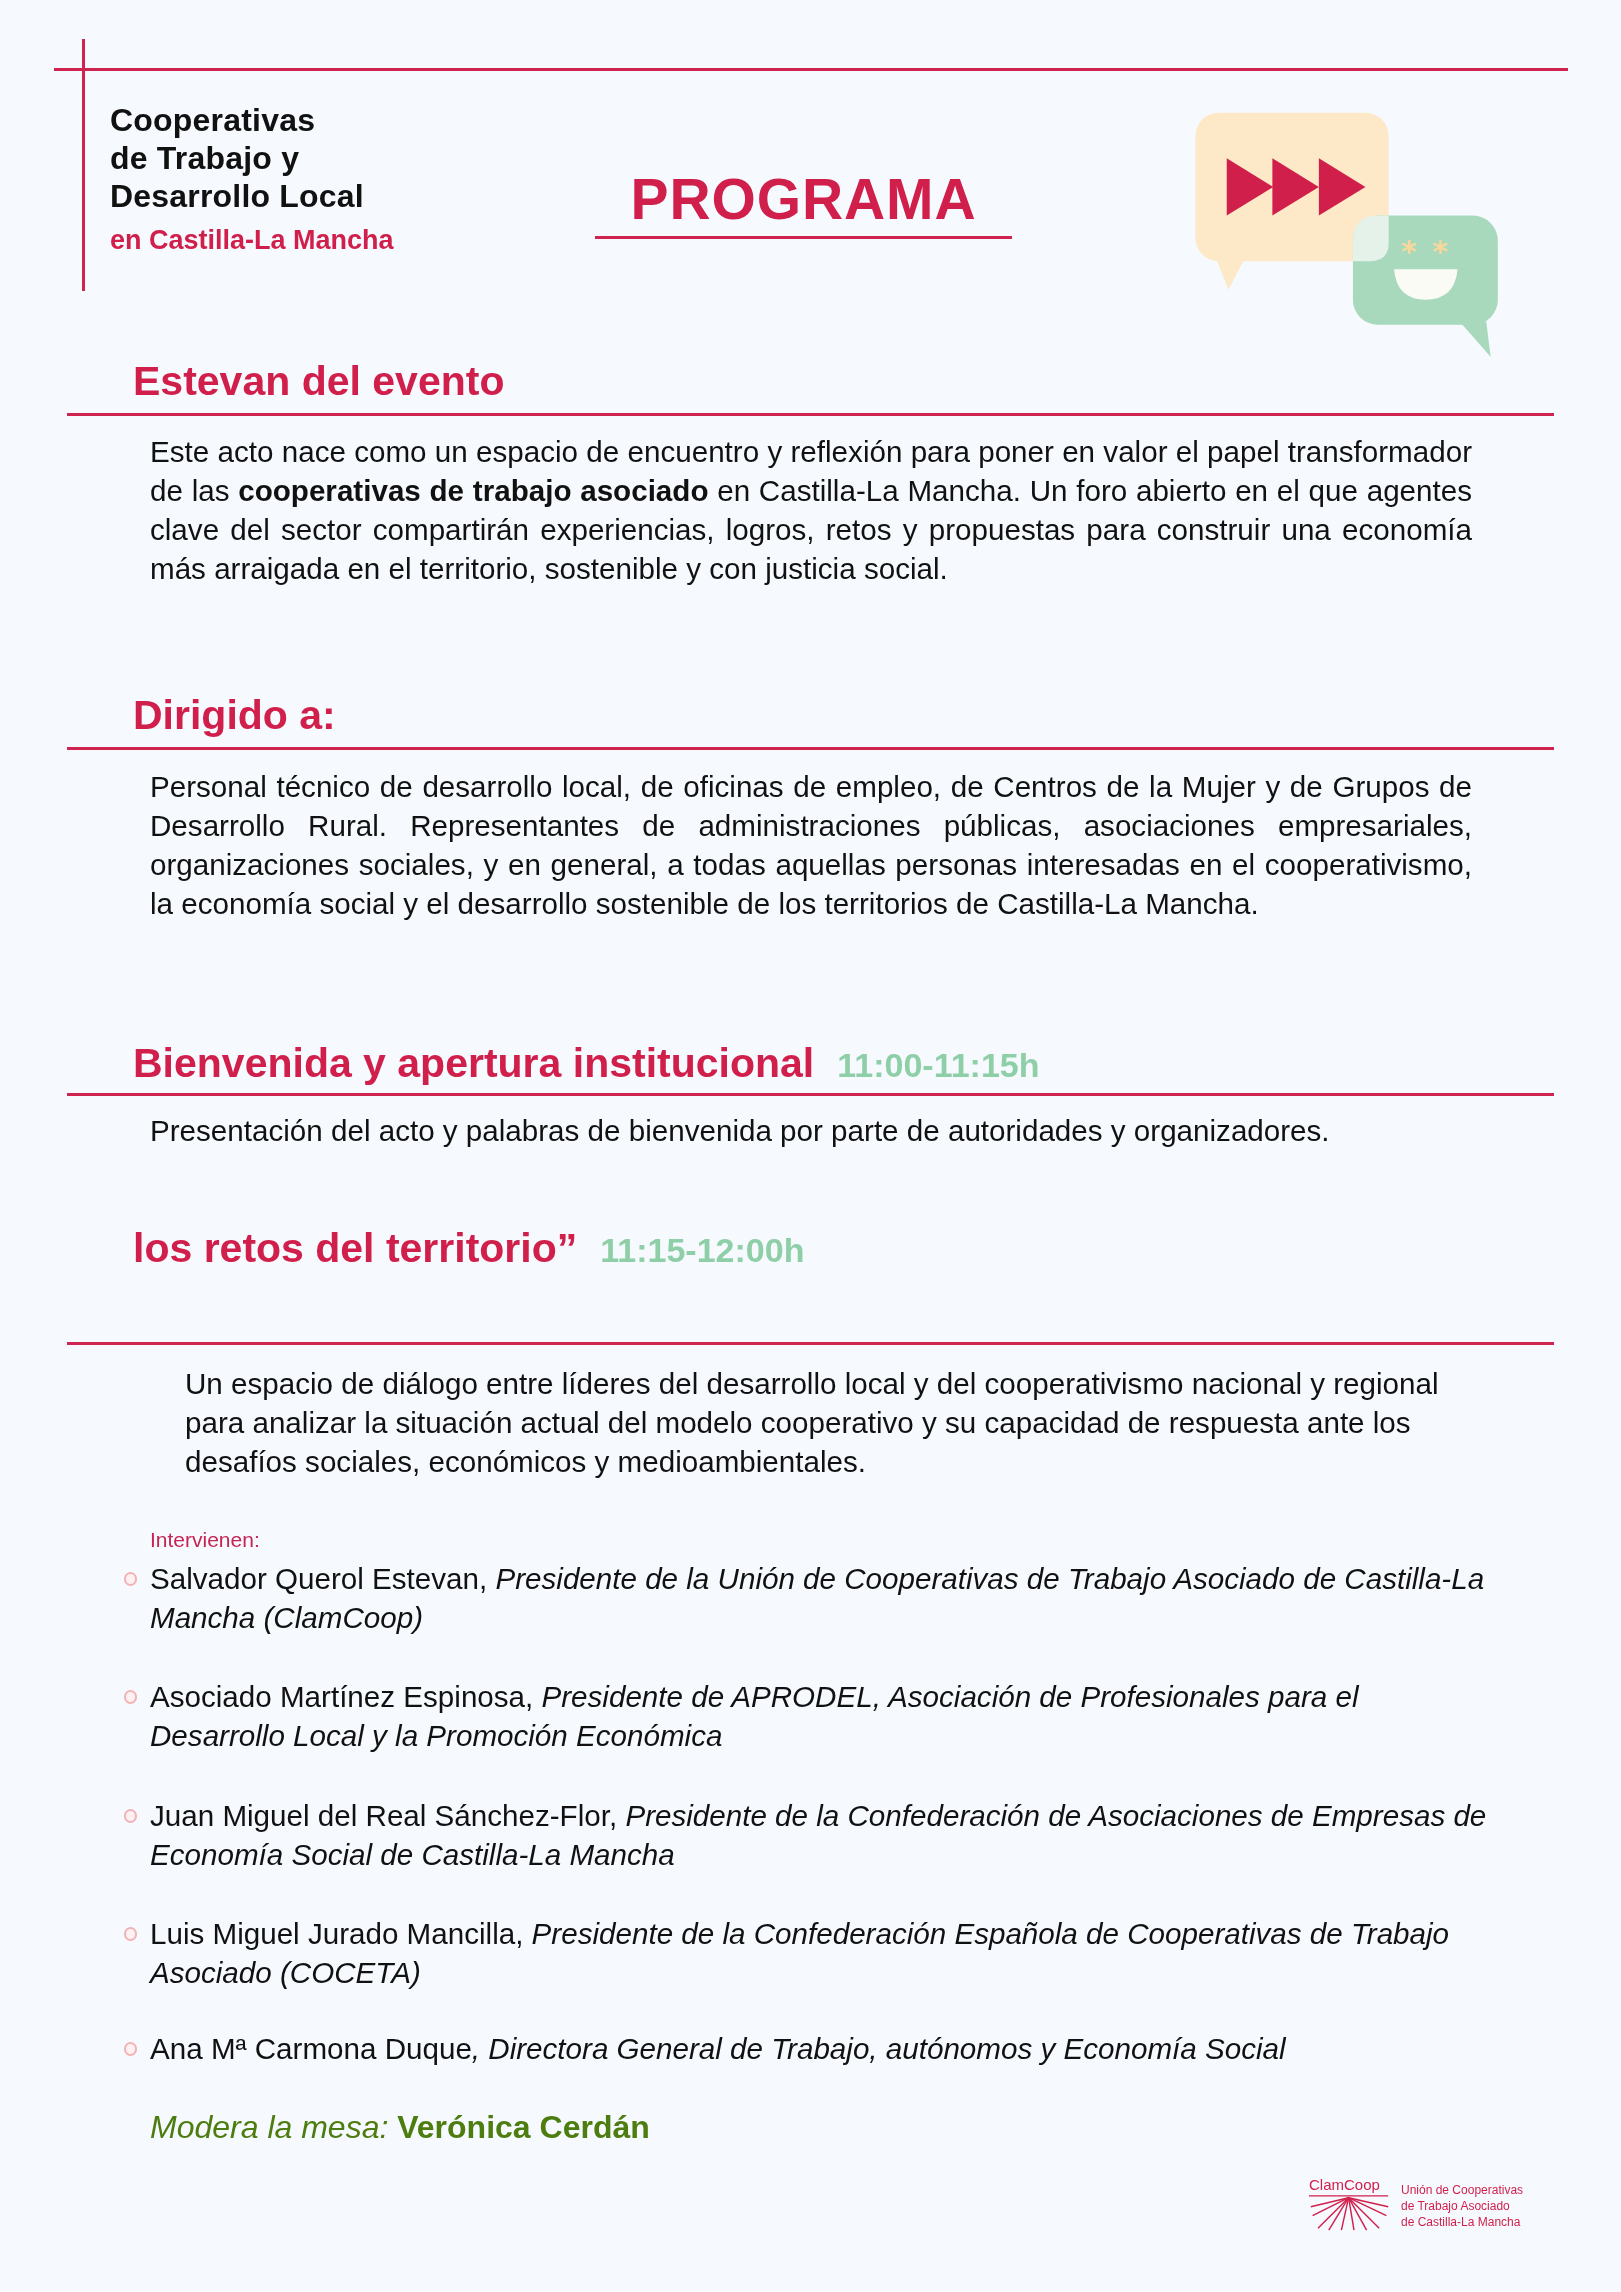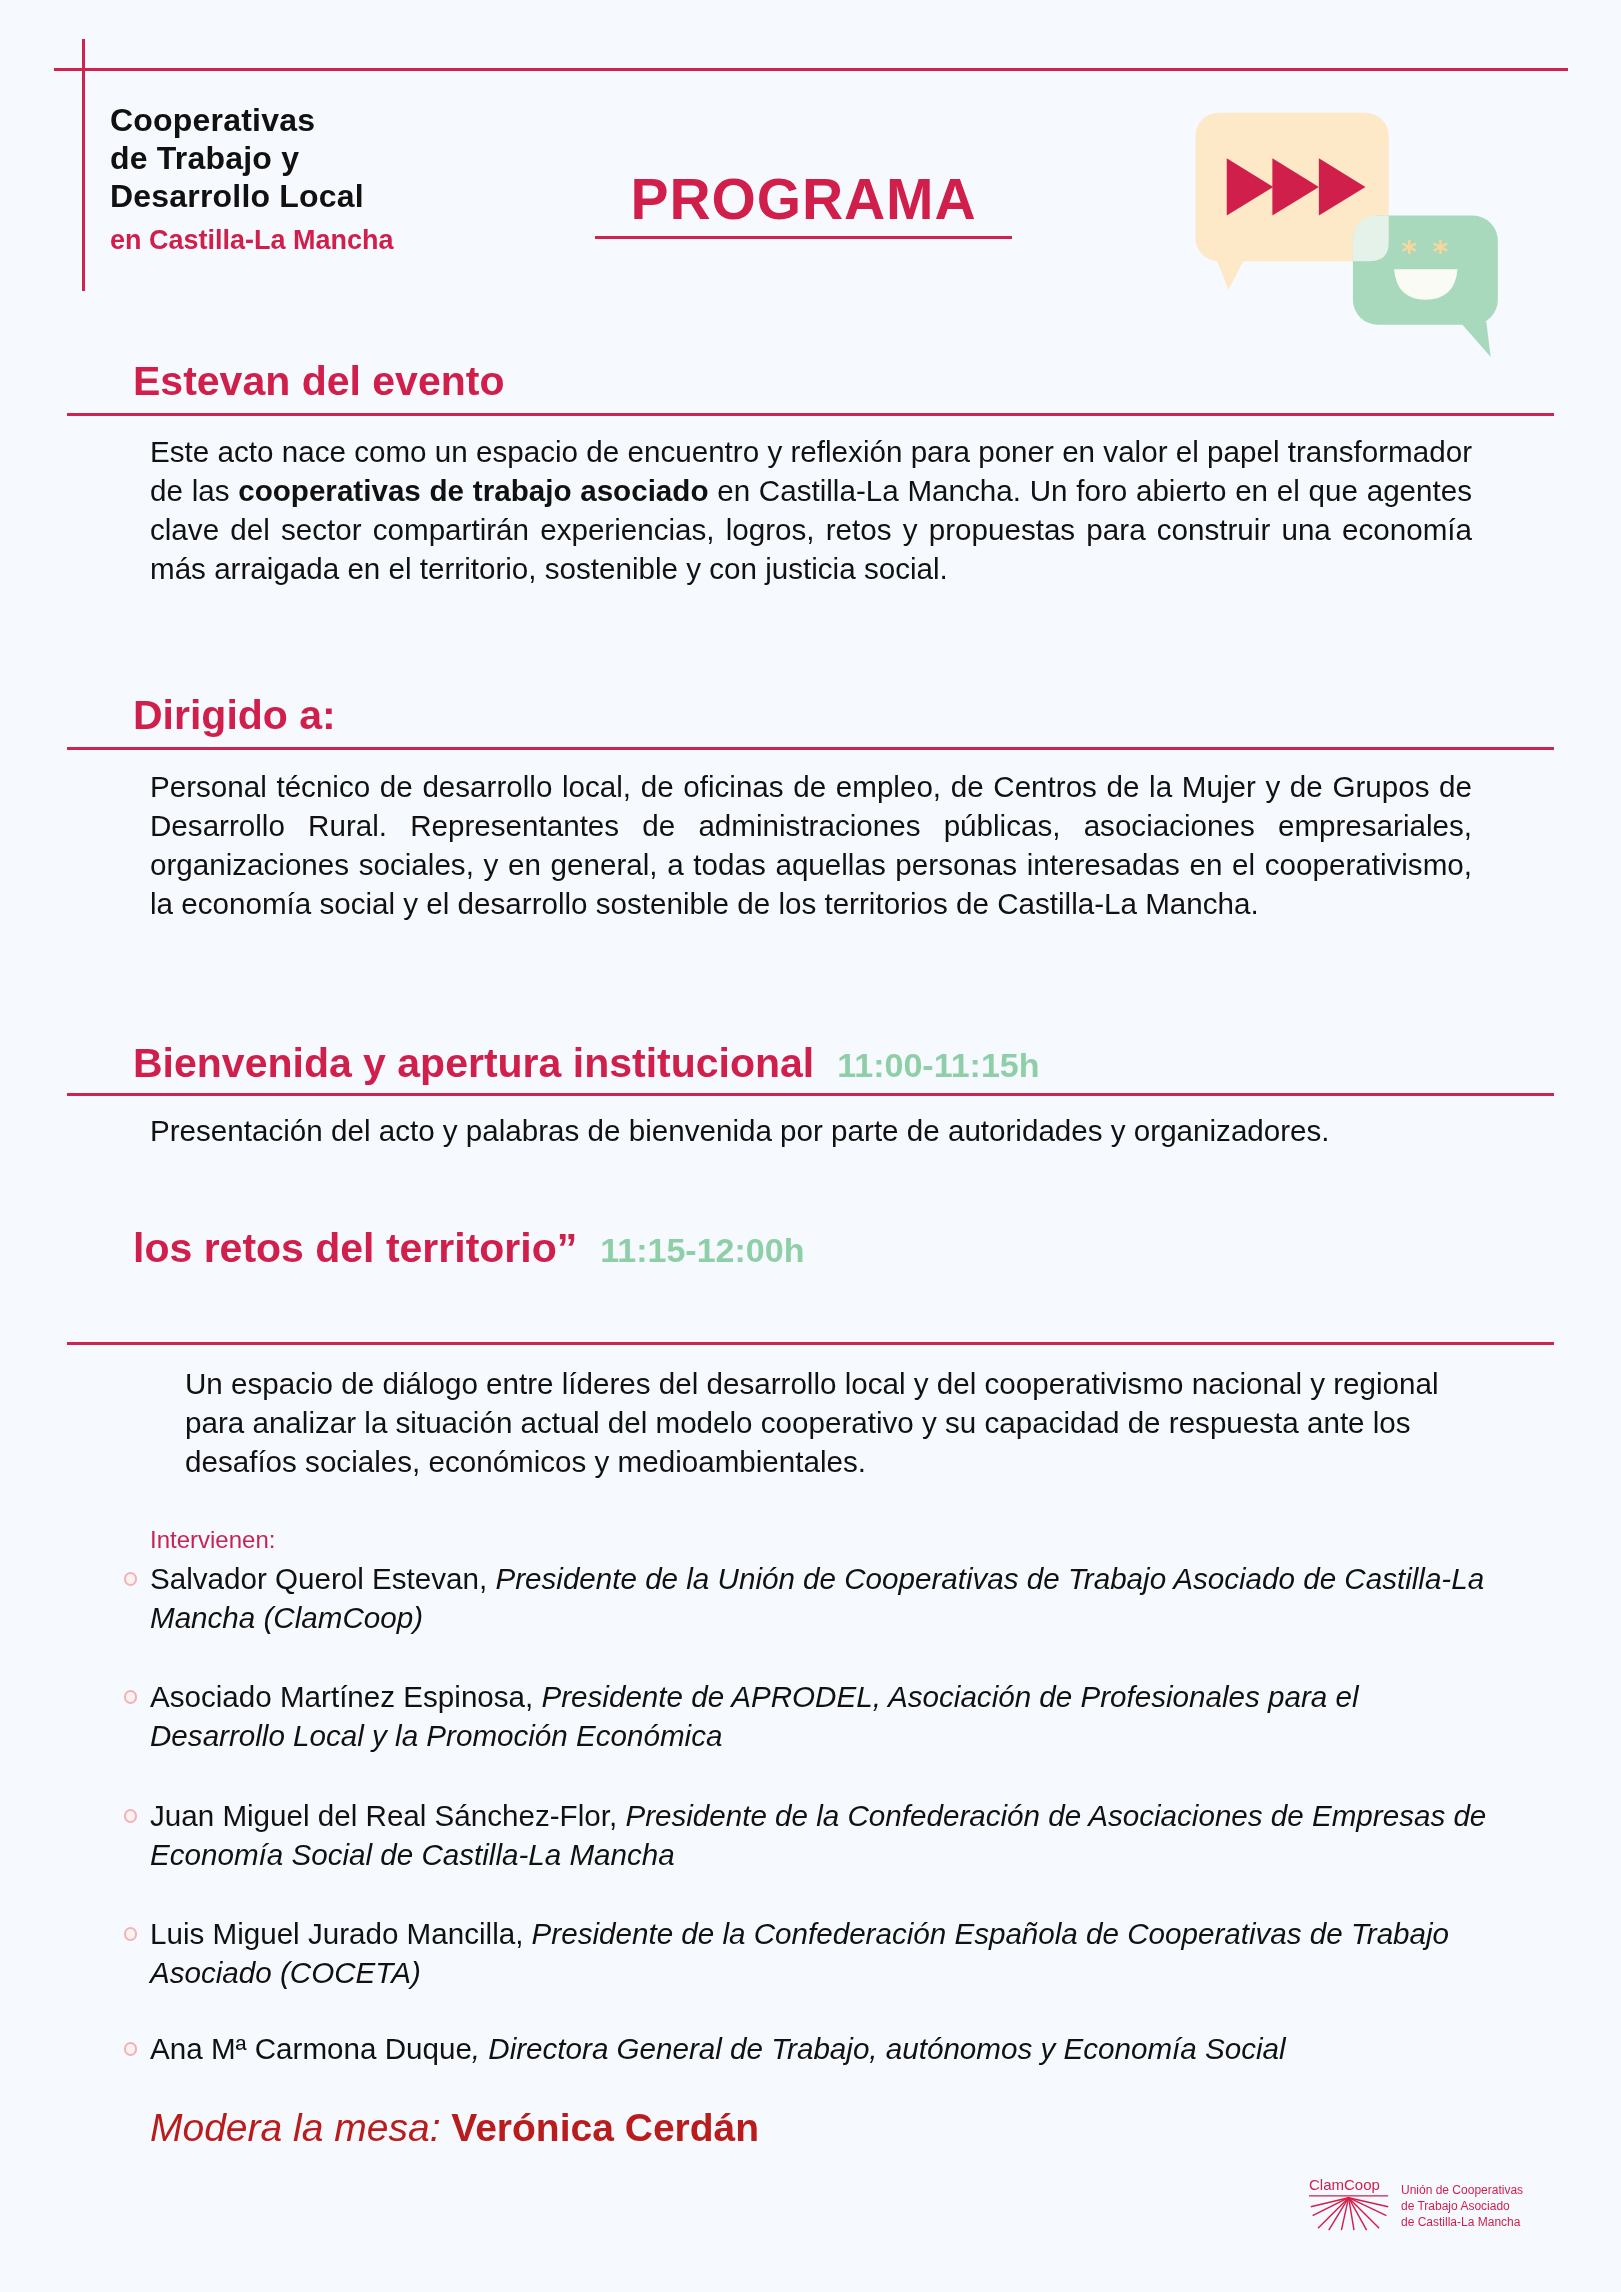--- a/index.html
+++ b/index.html
@@ -49,37 +49,37 @@
   .para {
     position: absolute; left: 150px; width: 1322px;
     font-size: 29.6px; line-height: 39px;
     color: #111; text-align: justify;
   }
   .para b { font-weight: 700; }
   .para.left { text-align: left; }
 
   .label-red {
     position: absolute; left: 150px;
-    font-size: 24px; line-height: 36px; color: #c62452;
+    font-size: 21px; line-height: 36px; color: #c62452;
   }
 
   .speaker {
     position: absolute; left: 150px; width: 1343px;
     font-size: 29.6px; line-height: 39px; color: #111;
   }
   .speaker .name { font-weight: 400; }
   .speaker .role { font-style: italic; }
   .bullet {
     position: absolute; left: -26px; top: 13.4px;
     width: 13.4px; height: 13.4px; border-radius: 50%;
     border: 2.7px solid #f1b3b6; background: #fdf1f1;
   }
   .moderator {
     position: absolute; left: 150px;
-    font-size: 39px; line-height: 39px; color: #b91c1c; text-align: center;
+    font-size: 32px; line-height: 39px; color: #4d7c0f; text-align: center;
   }
   .moderator .mlabel { font-style: italic; }
   .moderator .mname { font-weight: 700; }
 
   
   .logo { left: 1309px; top: 2176px; width: 251px; height: 63px; }
   .logo-mark {
     position: absolute; left: 0; top: 0;
     font-size: 15px; line-height: 18px; color: #d11f4b;
   }

